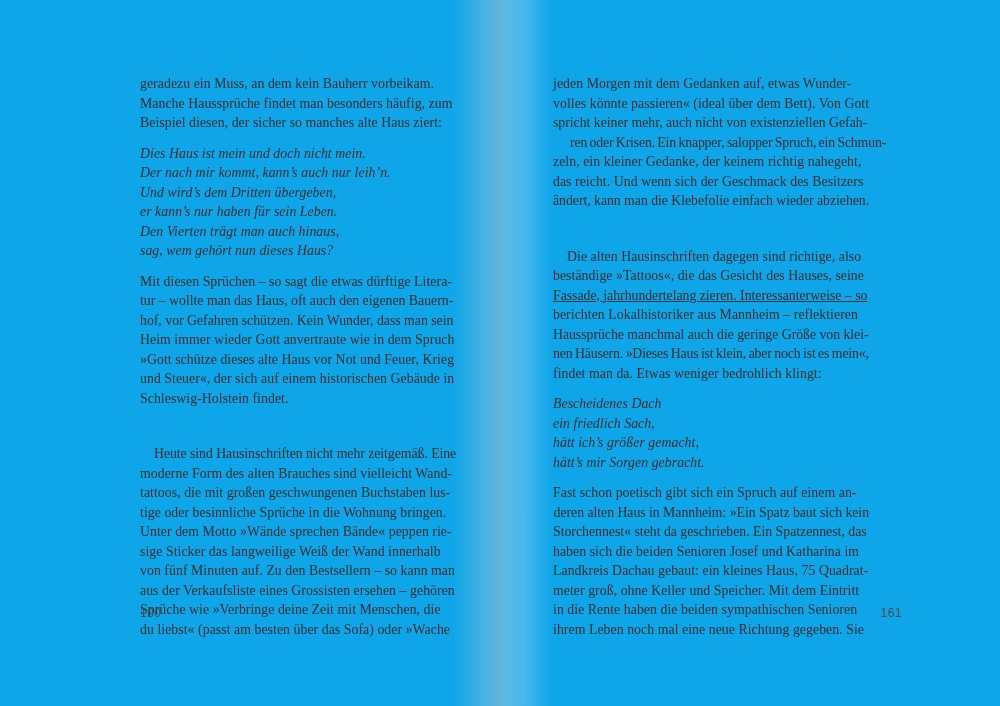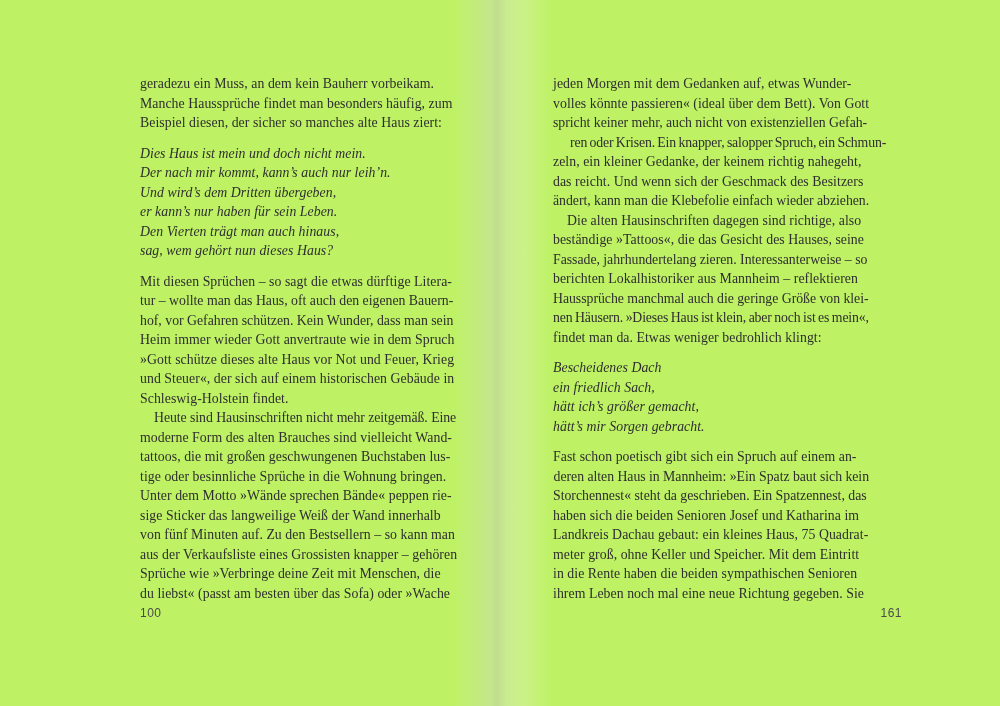--- a/index.html
+++ b/index.html
@@ -1,19 +1,19 @@
 <!DOCTYPE html>
 <html><head>
 <meta charset="utf-8">
 <style>
   html,body{margin:0;padding:0;background:#ffffff;}
   .spread{
     position:relative;
     width:1000px;height:706px;
-    background:#bef264;
+    background:#0ea5e9;
     overflow:hidden;
     font-family:"Liberation Serif","DejaVu Serif",serif;
   }
   .gutter{
     position:absolute;top:0;bottom:0;left:452px;width:100px;
     background:linear-gradient(to right,
       rgba(255,255,255,0) 0%,
       rgba(210,210,210,0.35) 38%,
       rgba(195,195,195,0.45) 45%,
       rgba(225,225,225,0.35) 55%,
@@ -24,21 +24,21 @@
   .page{
     position:absolute;top:74px;width:316px;
     color:#2e2e2e;
     font-size:13.8px;
     line-height:19.5px;
     letter-spacing:0.05px;
   }
   .page.left{left:140px;}
   .page.right{left:553px;}
   .line{white-space:nowrap;overflow:visible;}
-  .line.indent{padding-left:14px;}
+  .line.indent{padding-left:14px;margin-top:36px;}
   .line.poem{font-style:italic;}
   .spacer{height:11px;}
   .folio{
     position:absolute;top:606px;
     font-family:"Liberation Sans","DejaVu Sans",sans-serif;
     font-size:12px;color:#4a4a4a;letter-spacing:0.5px;
   }
   .folio.left{left:140px;}
   .folio.right{left:586px;width:316px;text-align:right;}
 </style>
@@ -67,35 +67,35 @@
       <div class="line j">»Gott schütze dieses alte Haus vor Not und Feuer, Krieg</div>
       <div class="line j">und Steuer«, der sich auf einem historischen Gebäude in</div>
       <div class="line">Schleswig-Holstein findet.</div>
       <div class="line j indent" style="letter-spacing: -0.06px;">Heute sind Hausinschriften nicht mehr zeitgemäß. Eine</div>
       <div class="line j">moderne Form des alten Brauches sind vielleicht Wand-</div>
       <div class="line j">tattoos, die mit großen geschwungenen Buchstaben lus-</div>
       <div class="line j">tige oder besinnliche Sprüche in die Wohnung bringen.</div>
       <div class="line j">Unter dem Motto »Wände sprechen Bände« peppen rie-</div>
       <div class="line j">sige Sticker das langweilige Weiß der Wand innerhalb</div>
       <div class="line j">von fünf Minuten auf. Zu den Bestsellern – so kann man</div>
-      <div class="line j">aus der Verkaufsliste eines Grossisten knapper – gehören</div>
+      <div class="line j">aus der Verkaufsliste eines Grossisten ersehen – gehören</div>
       <div class="line j">Sprüche wie »Verbringe deine Zeit mit Menschen, die</div>
       <div class="line j">du liebst« (passt am besten über das Sofa) oder »Wache</div>
     </div>
   <div class="page right">
       <div class="line j">jeden Morgen mit dem Gedanken auf, etwas Wunder-</div>
       <div class="line j">volles könnte passieren« (ideal über dem Bett). Von Gott</div>
       <div class="line j" style="letter-spacing: -0.03px;">spricht keiner mehr, auch nicht von existenziellen Gefah-</div>
       <div class="line j" style="letter-spacing: -0.16px; word-spacing: -0.88px; margin-left: 17px;">ren oder Krisen. Ein knapper, salopper Spruch, ein Schmun-</div>
       <div class="line j">zeln, ein kleiner Gedanke, der keinem richtig nahegeht,</div>
       <div class="line j">das reicht. Und wenn sich der Geschmack des Besitzers</div>
       <div class="line" style="letter-spacing: -0.04px;">ändert, kann man die Klebefolie einfach wieder abziehen.</div>
       <div class="line j indent">Die alten Hausinschriften dagegen sind richtige, also</div>
       <div class="line j">beständige »Tattoos«, die das Gesicht des Hauses, seine</div>
-      <div class="line j" style="letter-spacing: -0.03px;">Fassade, jahrhundertelang zieren. Interessanterweise – so</div>
+      <div class="line j" style="letter-spacing: -0.03px; text-decoration: underline;">Fassade, jahrhundertelang zieren. Interessanterweise – so</div>
       <div class="line j">berichten Lokalhistoriker aus Mannheim – reflektieren</div>
       <div class="line j" style="letter-spacing: -0.04px;">Haussprüche manchmal auch die geringe Größe von klei-</div>
       <div class="line j" style="letter-spacing: -0.17px; word-spacing: -0.7px;">nen Häusern. »Dieses Haus ist klein, aber noch ist es mein«,</div>
       <div class="line">findet man da. Etwas weniger bedrohlich klingt:</div>
       <div class="spacer"></div>
       <div class="line poem">Bescheidenes Dach</div>
       <div class="line poem">ein friedlich Sach,</div>
       <div class="line poem">hätt ich’s größer gemacht,</div>
       <div class="line poem">hätt’s mir Sorgen gebracht.</div>
       <div class="spacer"></div>

